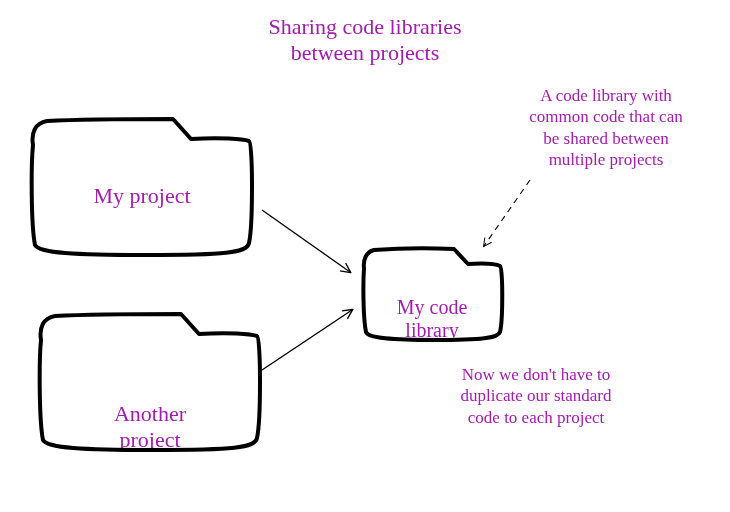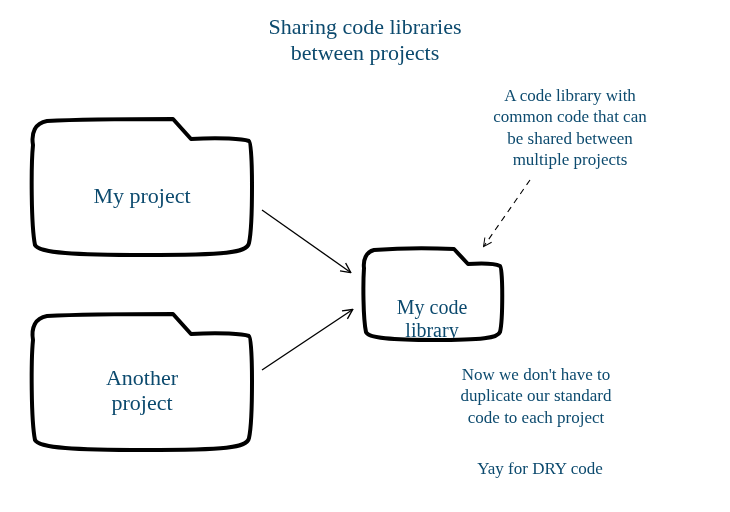--- a/index.html
+++ b/index.html
@@ -1,16 +1,16 @@
 <!DOCTYPE html>
 <html><head>
 <meta charset="utf-8">
 <style>
   html,body{margin:0;padding:0;background:#fff;width:730px;height:512px;overflow:hidden;}
-  .stage{position:relative;width:730px;height:512px;font-family:"Comic Sans MS","Segoe Script","Bradley Hand",cursive;color:#0c4a6e;}
+  .stage{position:relative;width:730px;height:512px;font-family:"Comic Sans MS","Segoe Script","Bradley Hand",cursive;color:#a21caf;}
   .title{position:absolute;left:200px;top:14px;width:330px;text-align:center;font-size:22px;line-height:1.2;}
   .node{position:absolute;display:flex;align-items:center;justify-content:center;text-align:center;padding:4px;box-sizing:border-box;}
   .node-label{font-size:22px;line-height:1.15;}
   .note{position:absolute;text-align:center;font-size:17px;line-height:1.25;}
   .note-sm{font-size:17px;}
   svg.folder{position:absolute;top:0;left:0;width:100%;height:100%;}
   svg.overlay{position:absolute;top:0;left:0;pointer-events:none;}
   .node.big{width:234px;height:156px;}
   .node.small{width:148px;height:108px;}
 </style>
@@ -20,39 +20,38 @@
 
 <div class="title">Sharing code libraries<br>between projects</div>
 
 <div class="node big" style="left:25px;top:105px;">
   <svg class="folder" viewBox="0 0 234 156">
     <path d="M8 40 C6 28 10 18 22 16 C60 14 110 14 148 14 L166 34 C196 32 218 34 224 36 C228 38 228 120 224 138 C222 148 200 150 120 150 C50 150 14 148 10 140 C6 120 6 60 8 40 Z" fill="none" stroke="#000" stroke-width="4" stroke-linejoin="round" stroke-linecap="round"></path>
   </svg>
   <span class="node-label" style="margin-top:25px;">My project</span>
 </div>
 
-<div class="node big" style="left:25px;top:300px;">
+<div class="node big" style="left:33px;top:300px;align-items:flex-end;">
   <svg class="folder" viewBox="0 0 234 156">
     <path d="M8 40 C6 28 10 18 22 16 C60 14 110 14 148 14 L166 34 C196 32 218 34 224 36 C228 38 228 120 224 138 C222 148 200 150 120 150 C50 150 14 148 10 140 C6 120 6 60 8 40 Z" fill="none" stroke="#000" stroke-width="4" stroke-linejoin="round" stroke-linecap="round"></path>
   </svg>
   <span class="node-label" style="margin-top:24px;">Another<br>project</span>
 </div>
 
 <div class="node small" style="left:358px;top:238px;align-items:flex-end;">
   <svg class="folder" viewBox="0 0 148 108">
     <path d="M6 30 C5 22 8 14 16 12 C42 10 74 10 96 11 L110 26 C126 25 138 26 142 28 C145 30 145 82 142 94 C140 100 124 102 76 102 C34 102 10 100 8 94 C5 80 5 44 6 30 Z" fill="none" stroke="#000" stroke-width="4" stroke-linejoin="round" stroke-linecap="round"></path>
   </svg>
   <span class="node-label" style="margin-top:18px;font-size:20px;">My code<br>library</span>
 </div>
 
-<div class="note note-sm" style="left:460px;top:85px;width:220px;text-align:center;">A code library with<br>common code that can<br>be shared between<br>multiple projects</div>
+<div class="note note-sm" style="left:496px;top:85px;width:220px;text-align:center;">A code library with<br>common code that can<br>be shared between<br>multiple projects</div>
 
 <div class="note" style="left:412px;top:364px;width:248px;">Now we don't have to<br>duplicate our standard<br>code to each project</div>
 
-<div class="note" style="left:430px;top:458px;width:220px;">Yay for DRY code</div>
 
 <svg class="overlay" width="730" height="512">
   <defs>
     <marker id="ah" viewBox="0 0 12 12" refX="10" refY="6" markerWidth="9" markerHeight="9" orient="auto-start-reverse">
       <path d="M1 1 L11 6 L1 11" fill="none" stroke="#000" stroke-width="1.4"></path>
     </marker>
     <marker id="ahd" viewBox="0 0 12 12" refX="10" refY="6" markerWidth="9" markerHeight="9" orient="auto-start-reverse">
       <path d="M1 1 L11 6 L1 11" fill="none" stroke="#000" stroke-width="1.2"></path>
     </marker>
   </defs>

